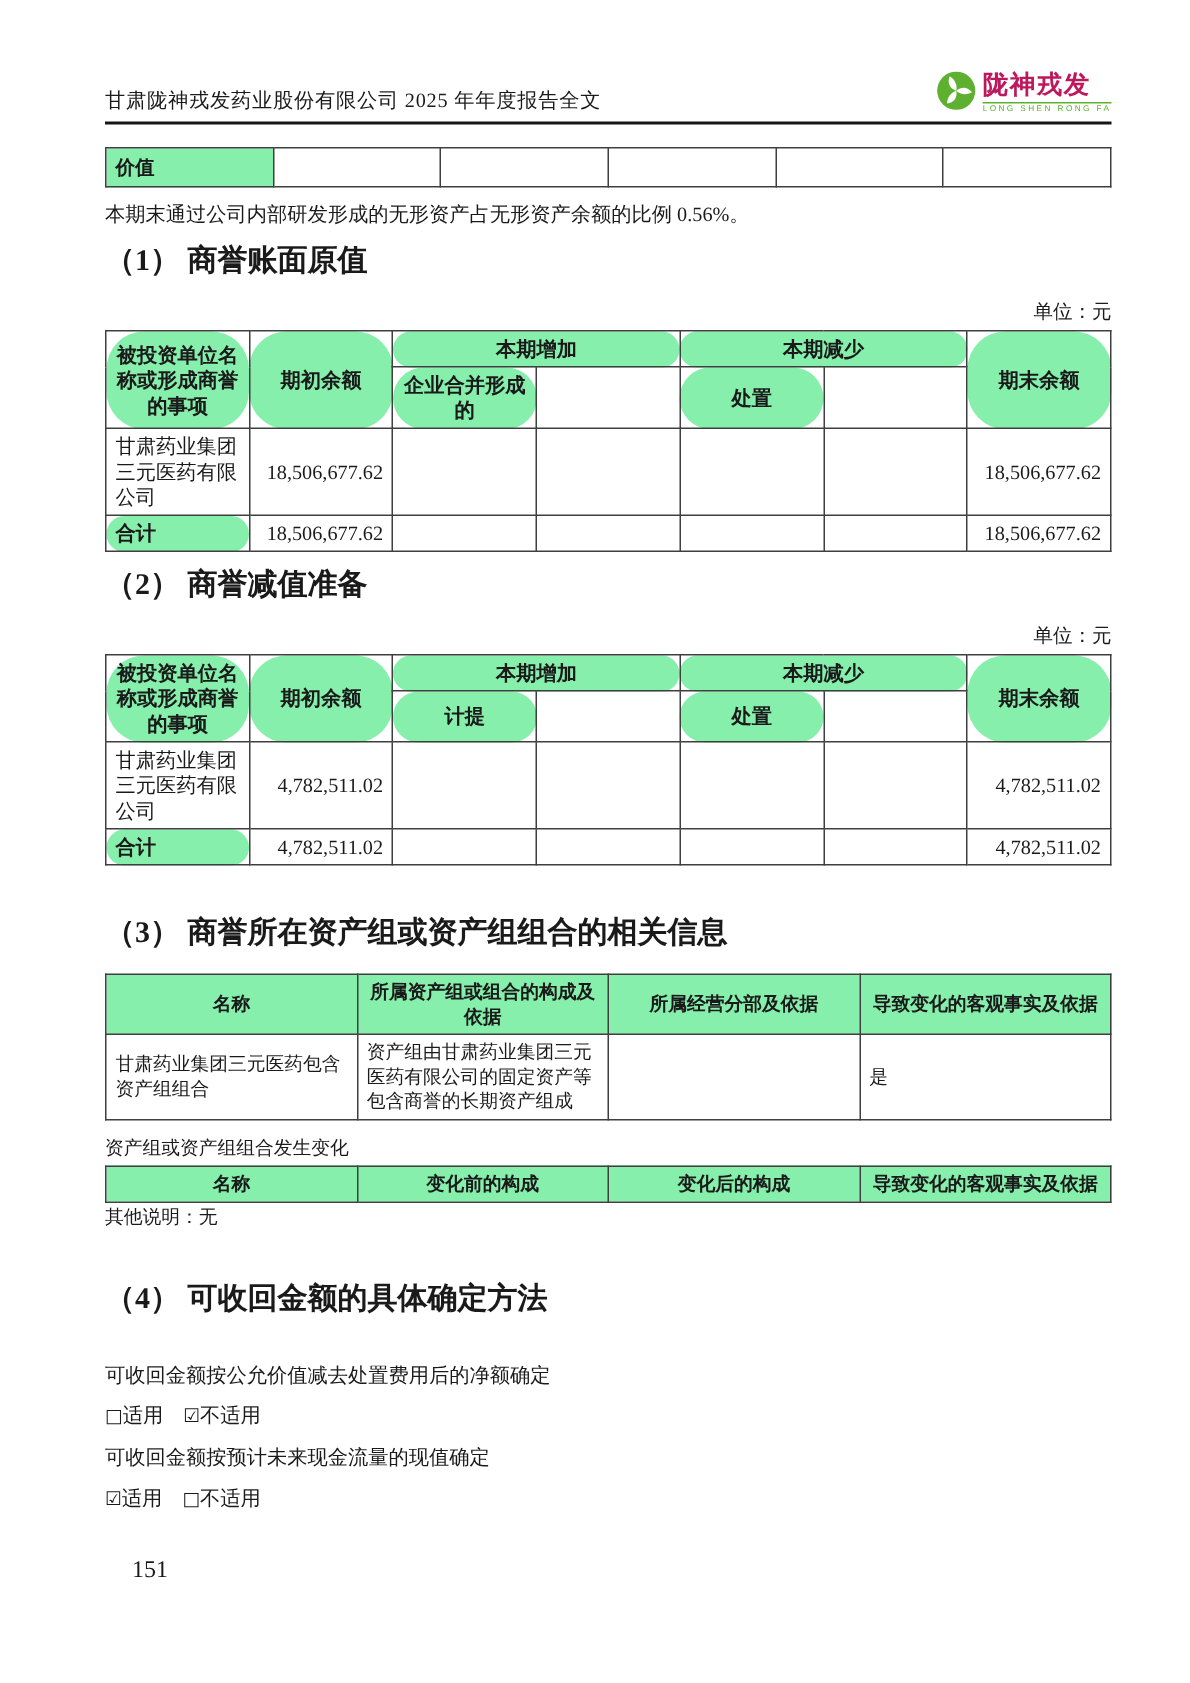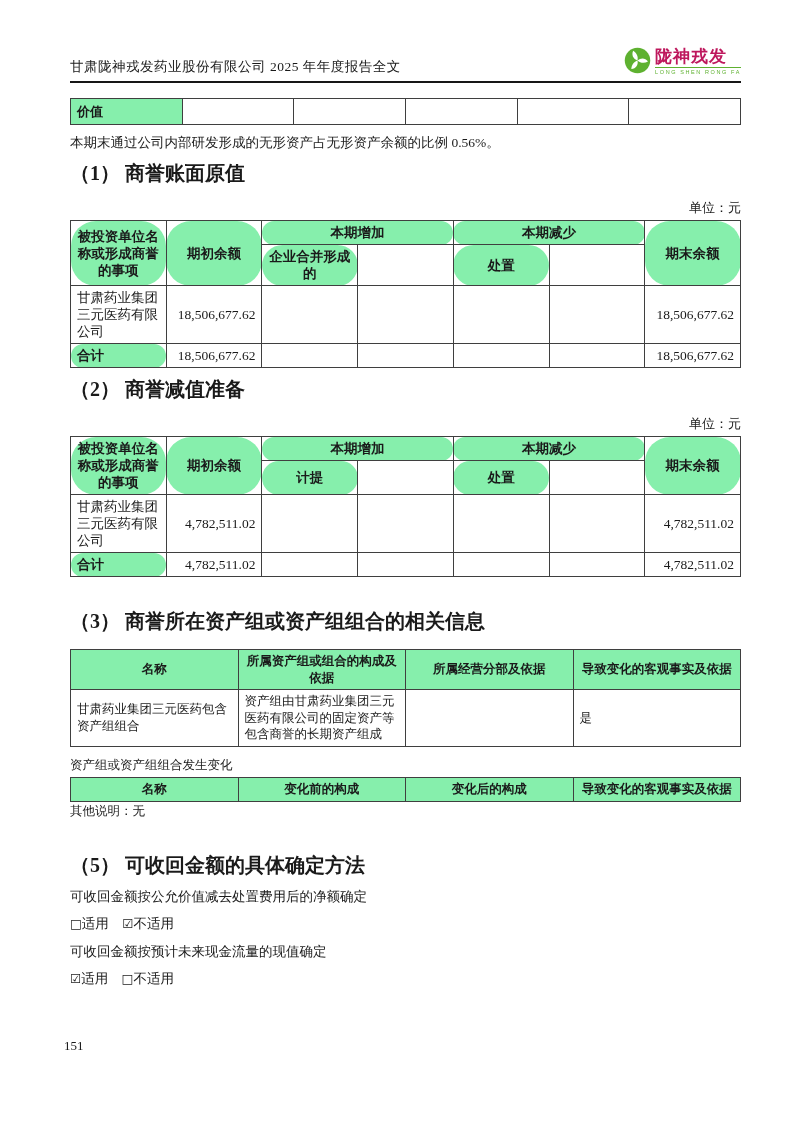--- a/index.html
+++ b/index.html
@@ -49,24 +49,24 @@
   
   .info td, .info th { font-size: 12.5px; line-height: 16.5px; padding: 3px 6px; overflow-wrap: break-word; }
   .info th { text-align: center; height: 24px; }
   .info td { text-align: left; vertical-align: middle; }
 
   
   .cb-line { font-size: 13.5px; line-height: 18px; }
   .cb-opt { margin-right: 10px; }
   .cb-glyph { font-family: "DejaVu Sans", sans-serif; font-size: 12.5px; }
 
-  .page-number { position: absolute; left: 64px; top: 1038px; font-size: 13px; }
+  .page-number { position: absolute; left: 88px; top: 1038px; font-size: 16px; }
 
   .mt2 { margin-top: 2px; } .mt8 { margin-top: 0; } .mt9 { margin-top: 9px; } .mt14 { margin-top: 14px; } .mt16 { margin-top: 8px; }
-  .mt20 { margin-top: 8px; } .mt24 { margin-top: 31px; } .mt26 { margin-top: 8px; }
+  .mt20 { margin-top: 28px; } .mt24 { margin-top: 31px; } .mt26 { margin-top: 8px; }
 </style>
 </head>
 <body>
 
 <div class="page">
   <div class="content">
 
     <div class="doc-header">
       <div class="doc-title">甘肃陇神戎发药业股份有限公司 2025 年年度报告全文</div>
       <div class="logo">
@@ -248,21 +248,21 @@
         <tr>
           <th class="gray">名称</th>
           <th class="gray">变化前的构成</th>
           <th class="gray">变化后的构成</th>
           <th class="gray">导致变化的客观事实及依据</th>
         </tr>
       </thead>
     </table>
     <p class="body-text mt8" style="font-size:12.5px;">其他说明：无</p>
 
-    <h3 class="sub mt24">（5） 可收回金额的具体确定方法</h3>
+    <h3 class="sub mt24">（4） 可收回金额的具体确定方法</h3>
 
     <p class="body-text mt20">可收回金额按公允价值减去处置费用后的净额确定</p>
     <p class="cb-line mt9">
       <span class="cb-opt"><span class="cb-glyph">□</span><span>适用</span></span>
       <span class="cb-opt"><span class="cb-glyph">☑</span><span>不适用</span></span>
     </p>
 
     <p class="body-text mt9">可收回金额按预计未来现金流量的现值确定</p>
     <p class="cb-line mt9">
       <span class="cb-opt"><span class="cb-glyph">☑</span><span>适用</span></span>

